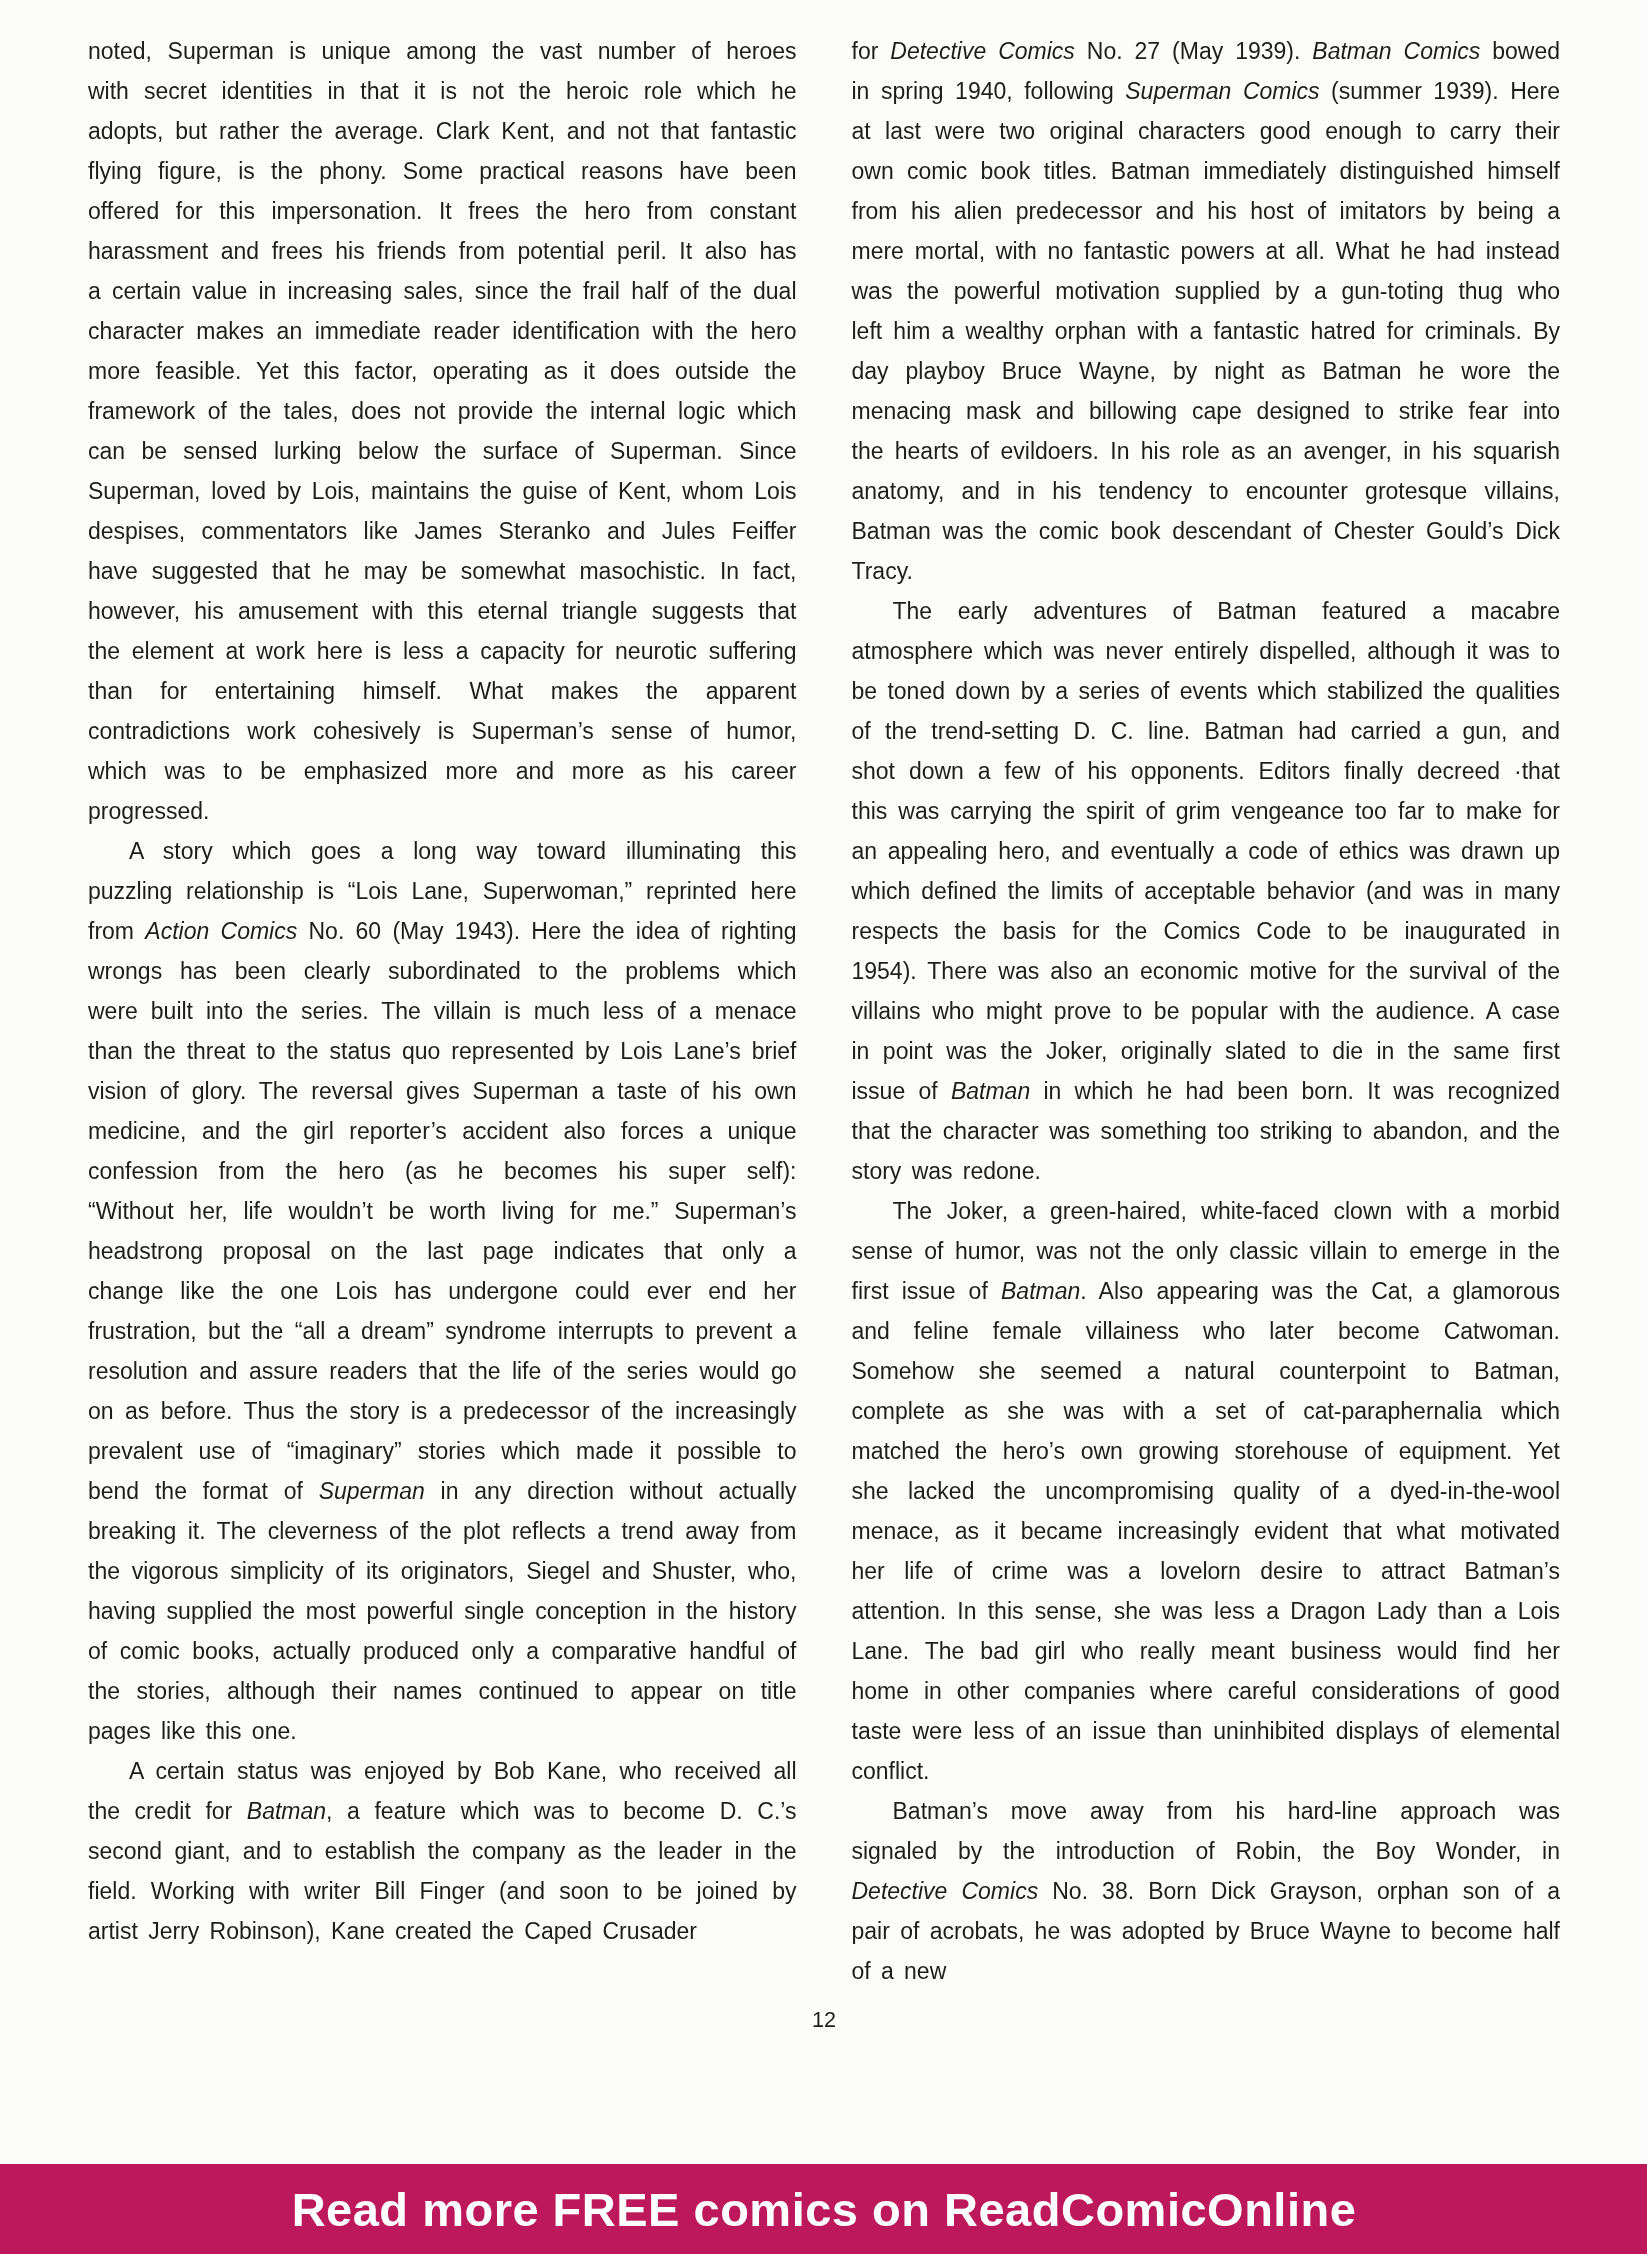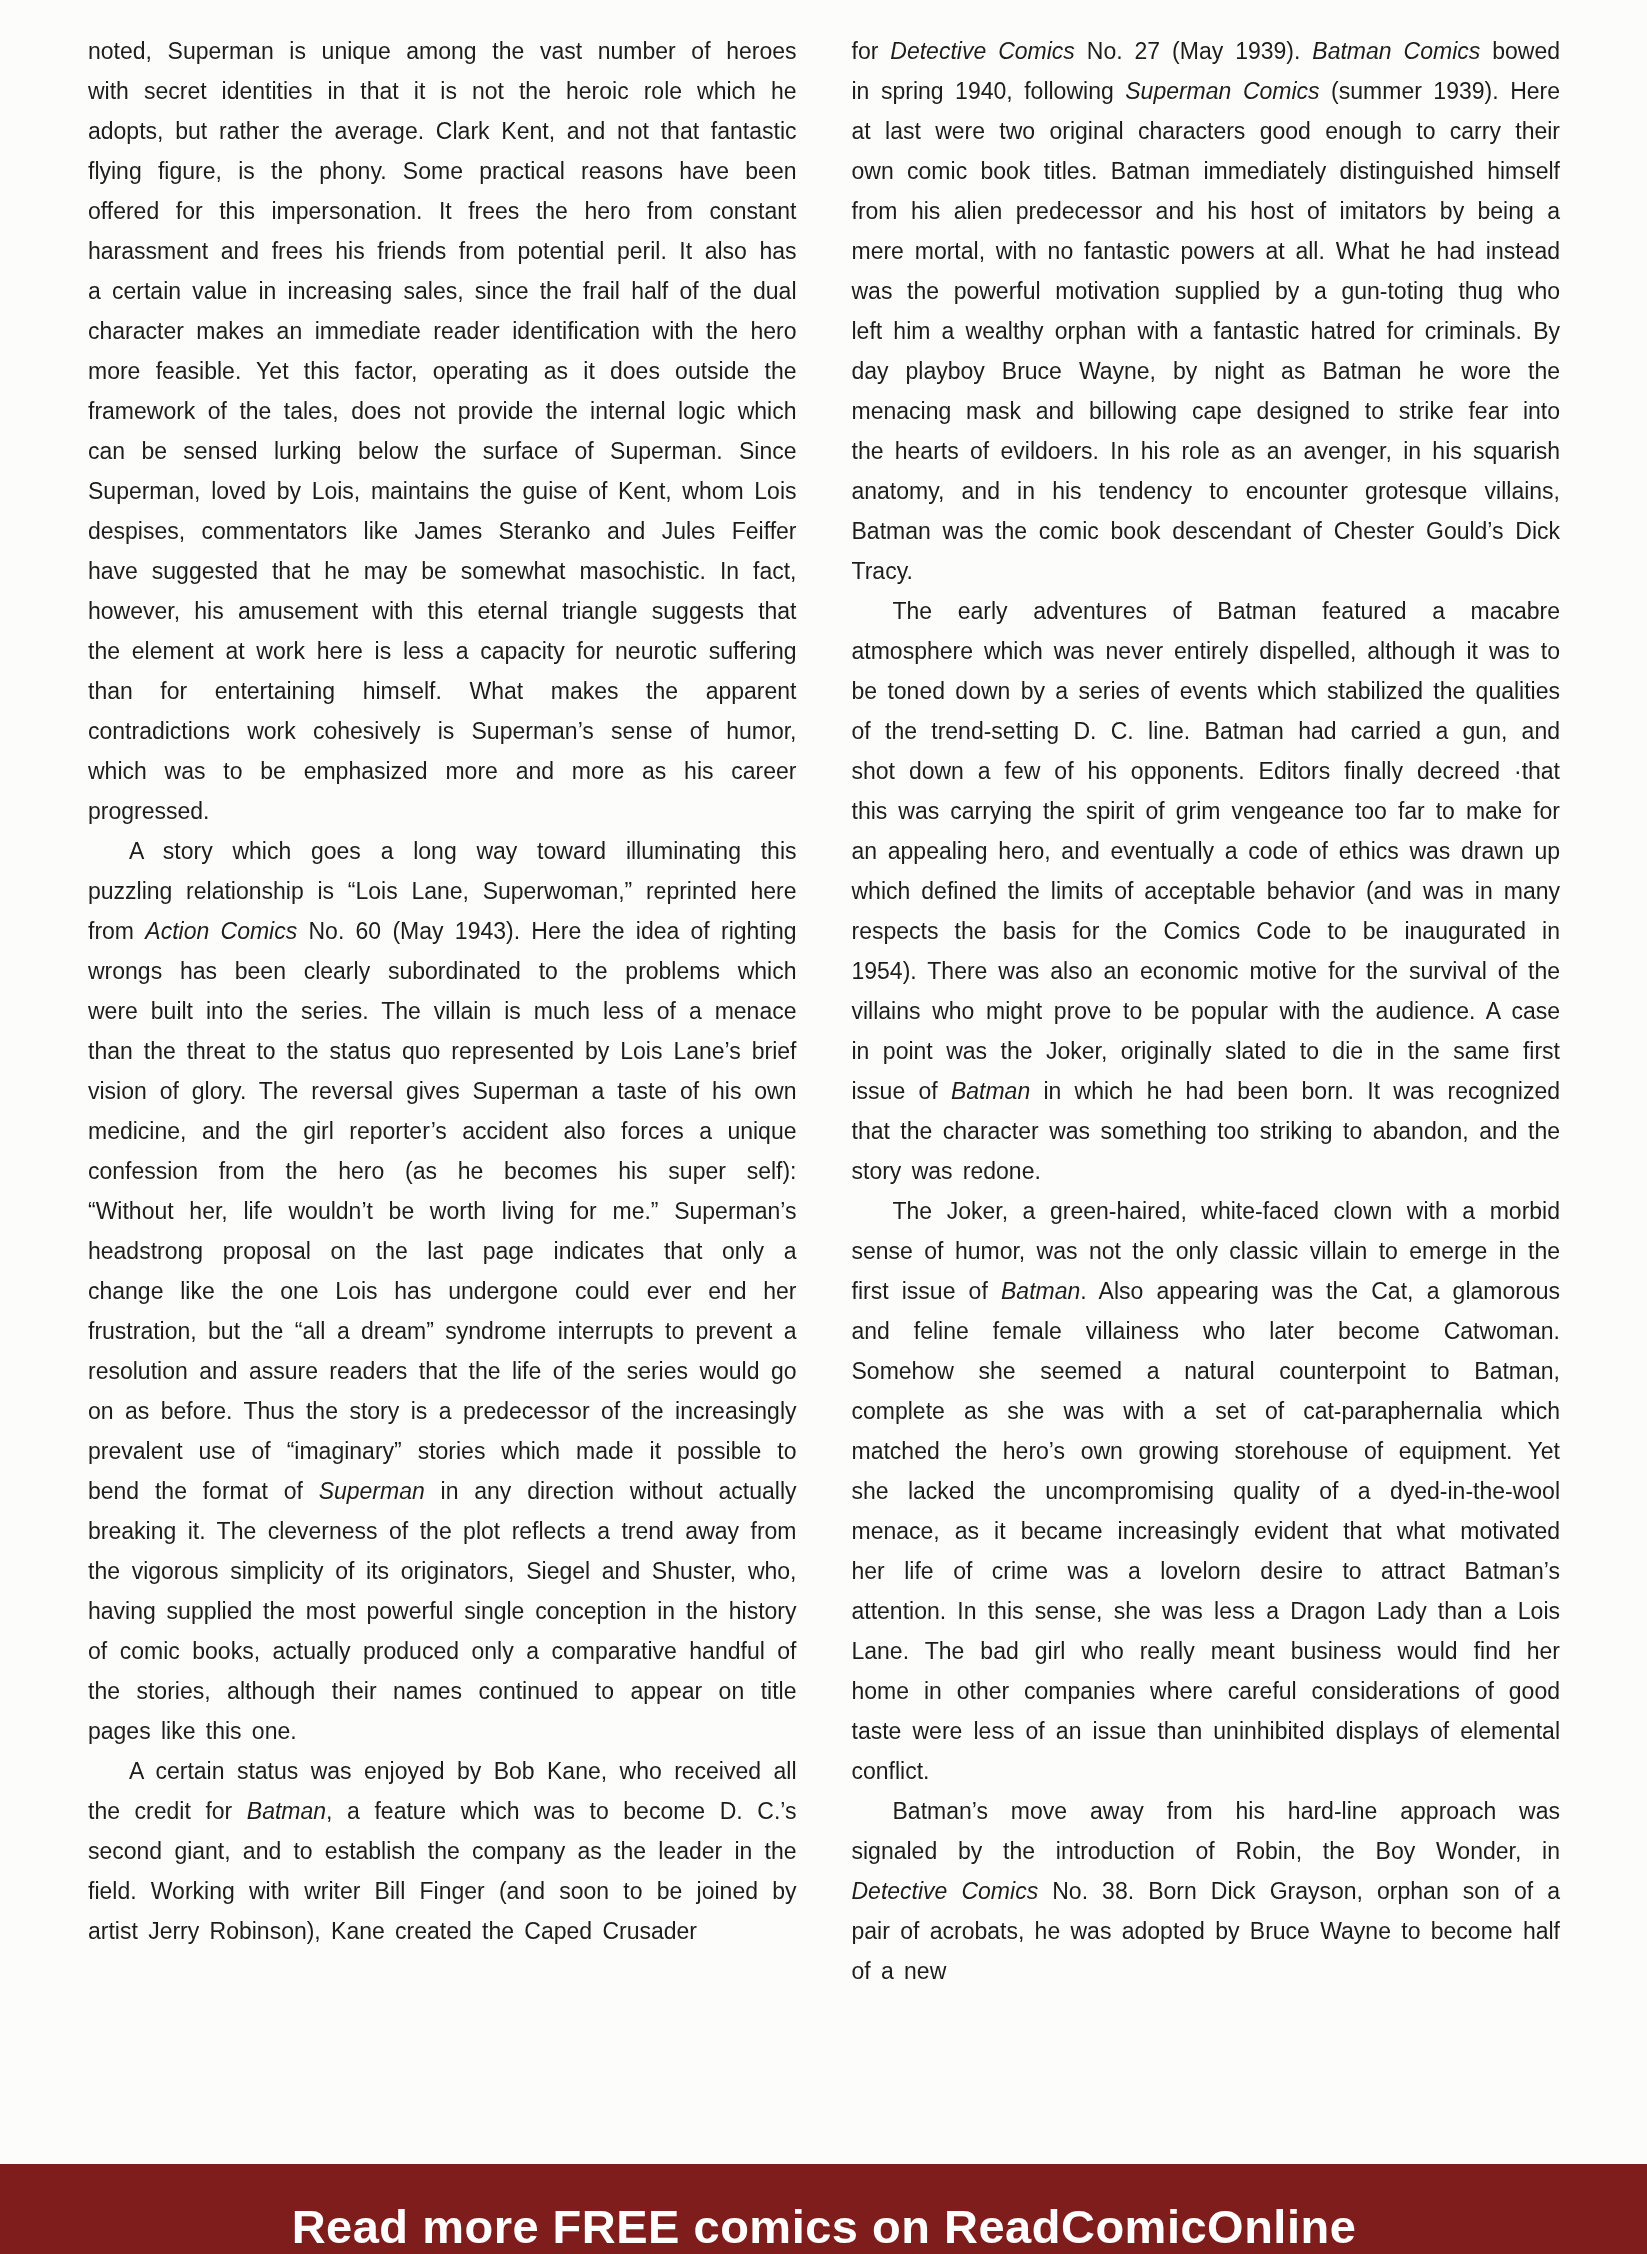--- a/index.html
+++ b/index.html
@@ -40,23 +40,23 @@
     text-align: center;
     font-size: 21.6px;
     margin-top: 15.7px;
   }
   .banner {
     position: absolute;
     left: 0;
     bottom: 0;
     width: 100%;
     height: 90px;
-    background: #7f1d1d;
+    background: #be185d;
     display: flex;
-    align-items: flex-end;
+    align-items: center;
     justify-content: center;
     cursor: pointer;
   }
   .banner-text {
     color: #ffffff;
     font-size: 47px;
     font-weight: 700;
     letter-spacing: 0.5px;
   }
 </style>
@@ -70,18 +70,19 @@
         <p class="para indent"><span>A story which goes a long way toward illuminating this puzzling relationship is “Lois Lane, Superwoman,” reprinted here from </span><span class="it">Action Comics</span><span> No. 60 (May 1943). Here the idea of righting wrongs has been clearly subordinated to the problems which were built into the series. The villain is much less of a menace than the threat to the status quo represented by Lois Lane’s brief vision of glory. The reversal gives Superman a taste of his own medicine, and the girl reporter’s accident also forces a unique confession from the hero (as he becomes his super self): “Without her, life wouldn’t be worth living for me.” Superman’s headstrong proposal on the last page indicates that only a change like the one Lois has undergone could ever end her frustration, but the “all a dream” syndrome interrupts to prevent a resolution and assure readers that the life of the series would go on as before. Thus the story is a predecessor of the increasingly prevalent use of “imaginary” stories which made it possible to bend the format of </span><span class="it">Superman</span><span> in any direction without actually breaking it. The cleverness of the plot reflects a trend away from the vigorous simplicity of its originators, Siegel and Shuster, who, having supplied the most powerful single conception in the history of comic books, actually produced only a comparative handful of the stories, although their names continued to appear on title pages like this one.</span></p>
         <p class="para indent"><span>A certain status was enjoyed by Bob Kane, who received all the credit for </span><span class="it">Batman</span><span>, a feature which was to become D. C.’s second giant, and to establish the company as the leader in the field. Working with writer Bill Finger (and soon to be joined by artist Jerry Robinson), Kane created the Caped Crusader</span></p>
       </div>
     <div class="col">
         <p class="para"><span>for </span><span class="it">Detective Comics</span><span> No. 27 (May 1939). </span><span class="it">Batman Comics</span><span> bowed in spring 1940, following </span><span class="it">Superman Comics</span><span> (summer 1939). Here at last were two original characters good enough to carry their own comic book titles. Batman immediately distinguished himself from his alien predecessor and his host of imitators by being a mere mortal, with no fantastic powers at all. What he had instead was the powerful motivation supplied by a gun-toting thug who left him a wealthy orphan with a fantastic hatred for criminals. By day playboy Bruce Wayne, by night as Batman he wore the menacing mask and billowing cape designed to strike fear into the hearts of evildoers. In his role as an avenger, in his squarish anatomy, and in his tendency to encounter grotesque villains, Batman was the comic book descendant of Chester Gould’s Dick Tracy.</span></p>
         <p class="para indent"><span>The early adventures of Batman featured a macabre atmosphere which was never entirely dispelled, although it was to be toned down by a series of events which stabilized the qualities of the trend-setting D. C. line. Batman had carried a gun, and shot down a few of his opponents. Editors finally decreed ·that this was carrying the spirit of grim vengeance too far to make for an appealing hero, and eventually a code of ethics was drawn up which defined the limits of acceptable behavior (and was in many respects the basis for the Comics Code to be inaugurated in 1954). There was also an economic motive for the survival of the villains who might prove to be popular with the audience. A case in point was the Joker, originally slated to die in the same first issue of </span><span class="it">Batman</span><span> in which he had been born. It was recognized that the character was something too striking to abandon, and the story was redone.</span></p>
         <p class="para indent"><span>The Joker, a green-haired, white-faced clown with a morbid sense of humor, was not the only classic villain to emerge in the first issue of </span><span class="it">Batman</span><span>. Also appearing was the Cat, a glamorous and feline female villainess who later become Catwoman. Somehow she seemed a natural counterpoint to Batman, complete as she was with a set of cat-paraphernalia which matched the hero’s own growing storehouse of equipment. Yet she lacked the uncompromising quality of a dyed-in-the-wool menace, as it became increasingly evident that what motivated her life of crime was a lovelorn desire to attract Batman’s attention. In this sense, she was less a Dragon Lady than a Lois Lane. The bad girl who really meant business would find her home in other companies where careful considerations of good taste were less of an issue than uninhibited displays of elemental conflict.</span></p>
         <p class="para indent"><span>Batman’s move away from his hard-line approach was signaled by the introduction of Robin, the Boy Wonder, in </span><span class="it">Detective Comics</span><span> No. 38. Born Dick Grayson, orphan son of a pair of acrobats, he was adopted by Bruce Wayne to become half of a new</span></p>
       </div>
   </div>
+  <div class="page-number">12</div>
 </div>
 
 <div class="banner">
   <span class="banner-text">Read more FREE comics on ReadComicOnline</span>
 </div>
 
 
 </body></html>

